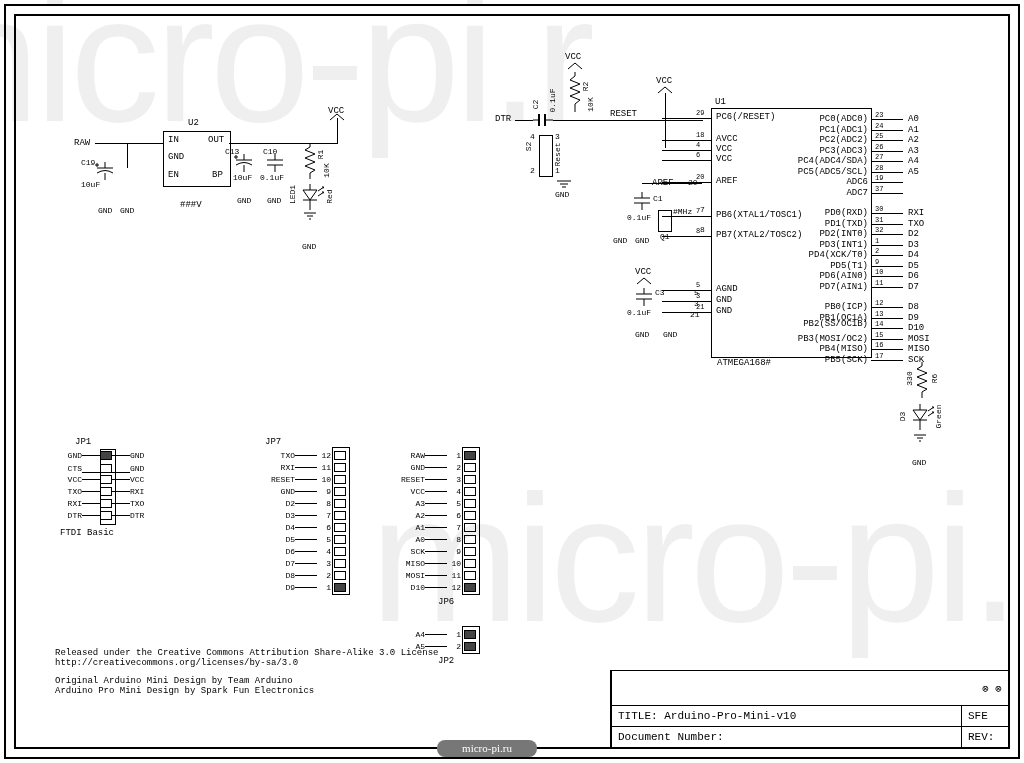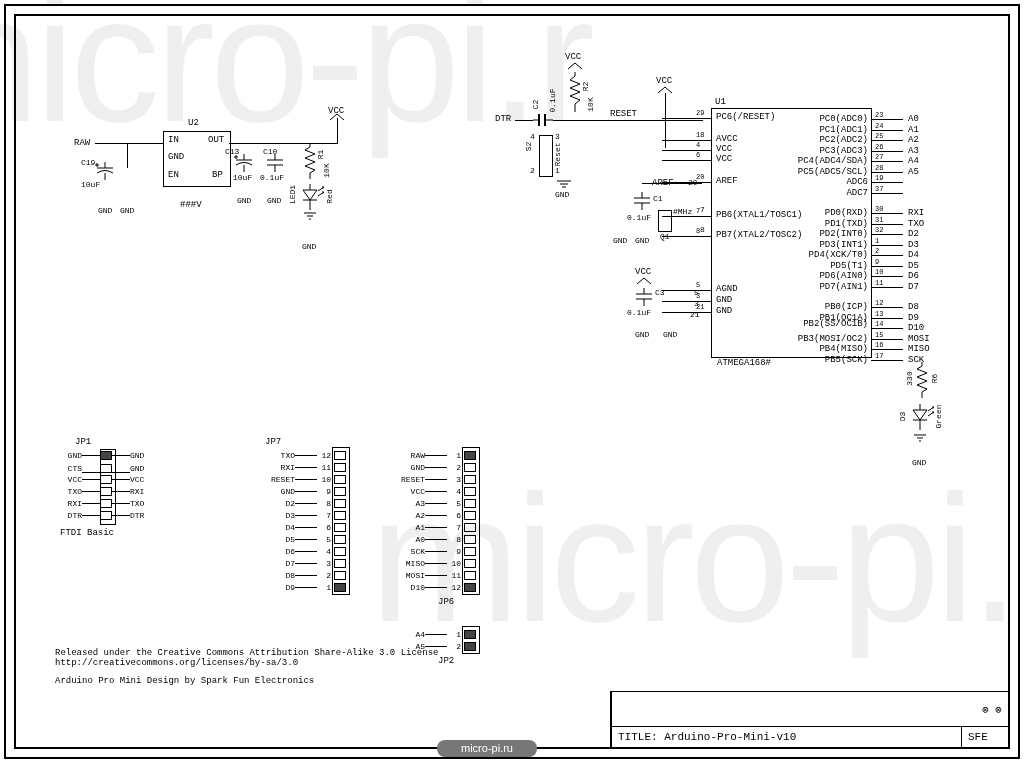--- a/index.html
+++ b/index.html
@@ -4,21 +4,21 @@
 <style>
   html,body{margin:0;padding:0;background:#fff}
   body{width:1024px;height:763px;position:relative;font-family:"Courier New",monospace;font-size:9px;color:#000;overflow:hidden}
   .frame{position:absolute;border:2px solid #000}
   .outer{left:4px;top:4px;right:4px;bottom:4px}
   .inner{left:14px;top:14px;right:14px;bottom:14px}
   .abs{position:absolute}
   .lbl{font-size:9px;white-space:nowrap}
   .sm{font-size:8px}
   .watermark{position:absolute;font-size:180px;font-weight:300;color:#000;opacity:0.06;font-family:sans-serif;white-space:nowrap;letter-spacing:-5px;pointer-events:none}
-  .pill{position:absolute;left:437px;top:740px;width:100px;height:17px;background:#777;border-radius:8px;color:#fff;text-align:center;font-size:11px;line-height:17px;font-family:Liberation Sans, sans-serif}
+  .pill{position:absolute;left:437px;top:740px;width:100px;height:17px;background:#777;border-radius:8px;color:#fff;text-align:center;font-size:11px;line-height:17px;font-family:Liberation Serif, serif}
   
   .tblock{position:absolute;right:16px;bottom:16px;width:397px;border:1px solid #000;border-right:none;border-bottom:none;font-size:11px}
   .tblock td{border:1px solid #000;border-right:none;border-bottom:none;padding:4px 6px;vertical-align:middle}
   .tblock table{border-collapse:collapse;width:100%}
   .wire{position:absolute;background:#000}
   
   .ic{position:absolute;border:1.5px solid #000;background:#fff}
   .icpin{font-size:7px}
   .pname{font-size:9px}
   .rect{position:absolute;border:1px solid #000}
@@ -571,31 +571,36 @@
       <div style="width:10px;height:7px;border:1px solid #000;margin-left:3px;background:#444"></div>
     </div>
     <div style="position:absolute;left:67px;top:-2px;width:16px;height:26px;border:1.5px solid #000"></div>
   </div>
 <span class="abs lbl" style="left:438px;top:656px">JP2</span>
 
 <div class="abs" style="left:55px;top:648px">
   <div class="lbl">Released under the Creative Commons Attribution Share-Alike 3.0 License</div>
   <div class="lbl">http://creativecommons.org/licenses/by-sa/3.0</div>
   <div style="height:8px"></div>
+  <div class="lbl">Original Arduino Mini Design by Team Arduino</div>
   <div class="lbl">Arduino Pro Mini Design by Spark Fun Electronics</div>
 </div>
 
 <div class="tblock">
 <table>
   <tbody>
         <tr>
           <td colspan="4" style="height:26px;text-align:right;border-top:none">⊗&nbsp;⊗</td>
         </tr>
   <tr>
     <td colspan="3"><span>TITLE:</span>
         <span>Arduino-Pro-Mini-v10</span></td>
     <td style="width:34px;text-align:left">SFE</td>
   </tr>
+  <tr>
+    <td colspan="3">Document Number:</td>
+    <td>REV:</td>
+  </tr>
 </tbody>
     </table>
 </div>
 
 <div class="pill">micro-pi.ru</div>
 
 </body></html>

